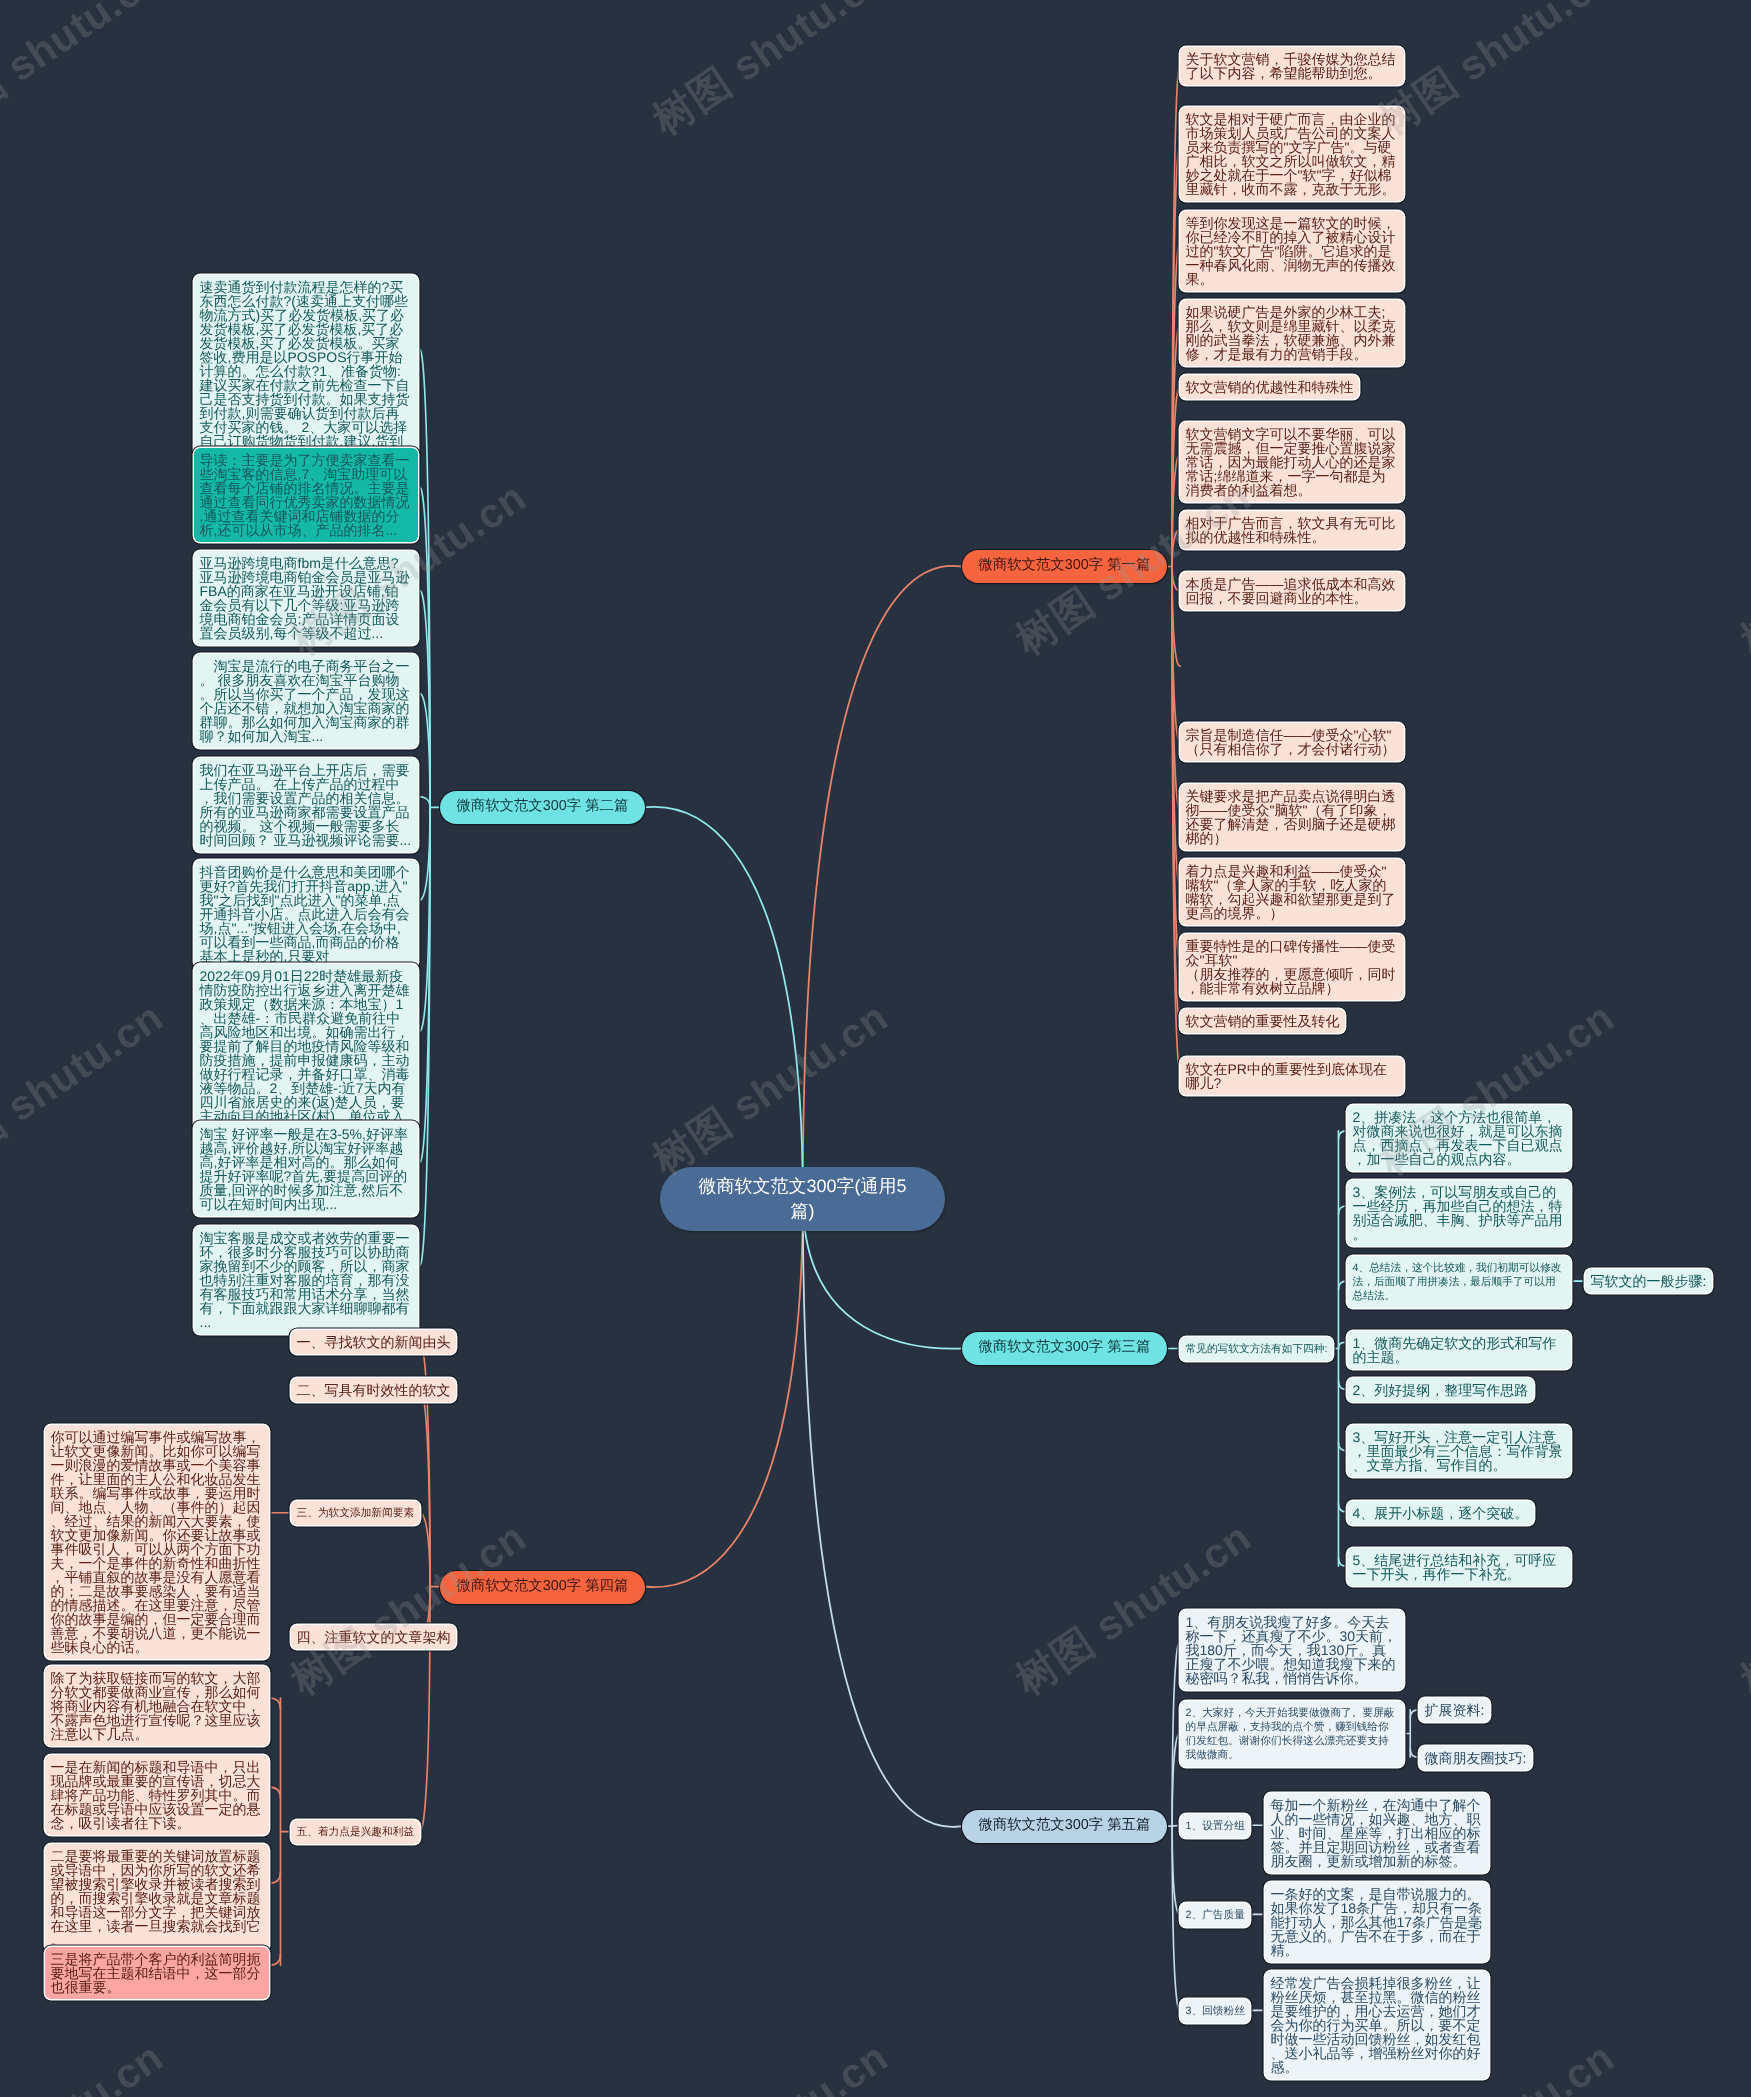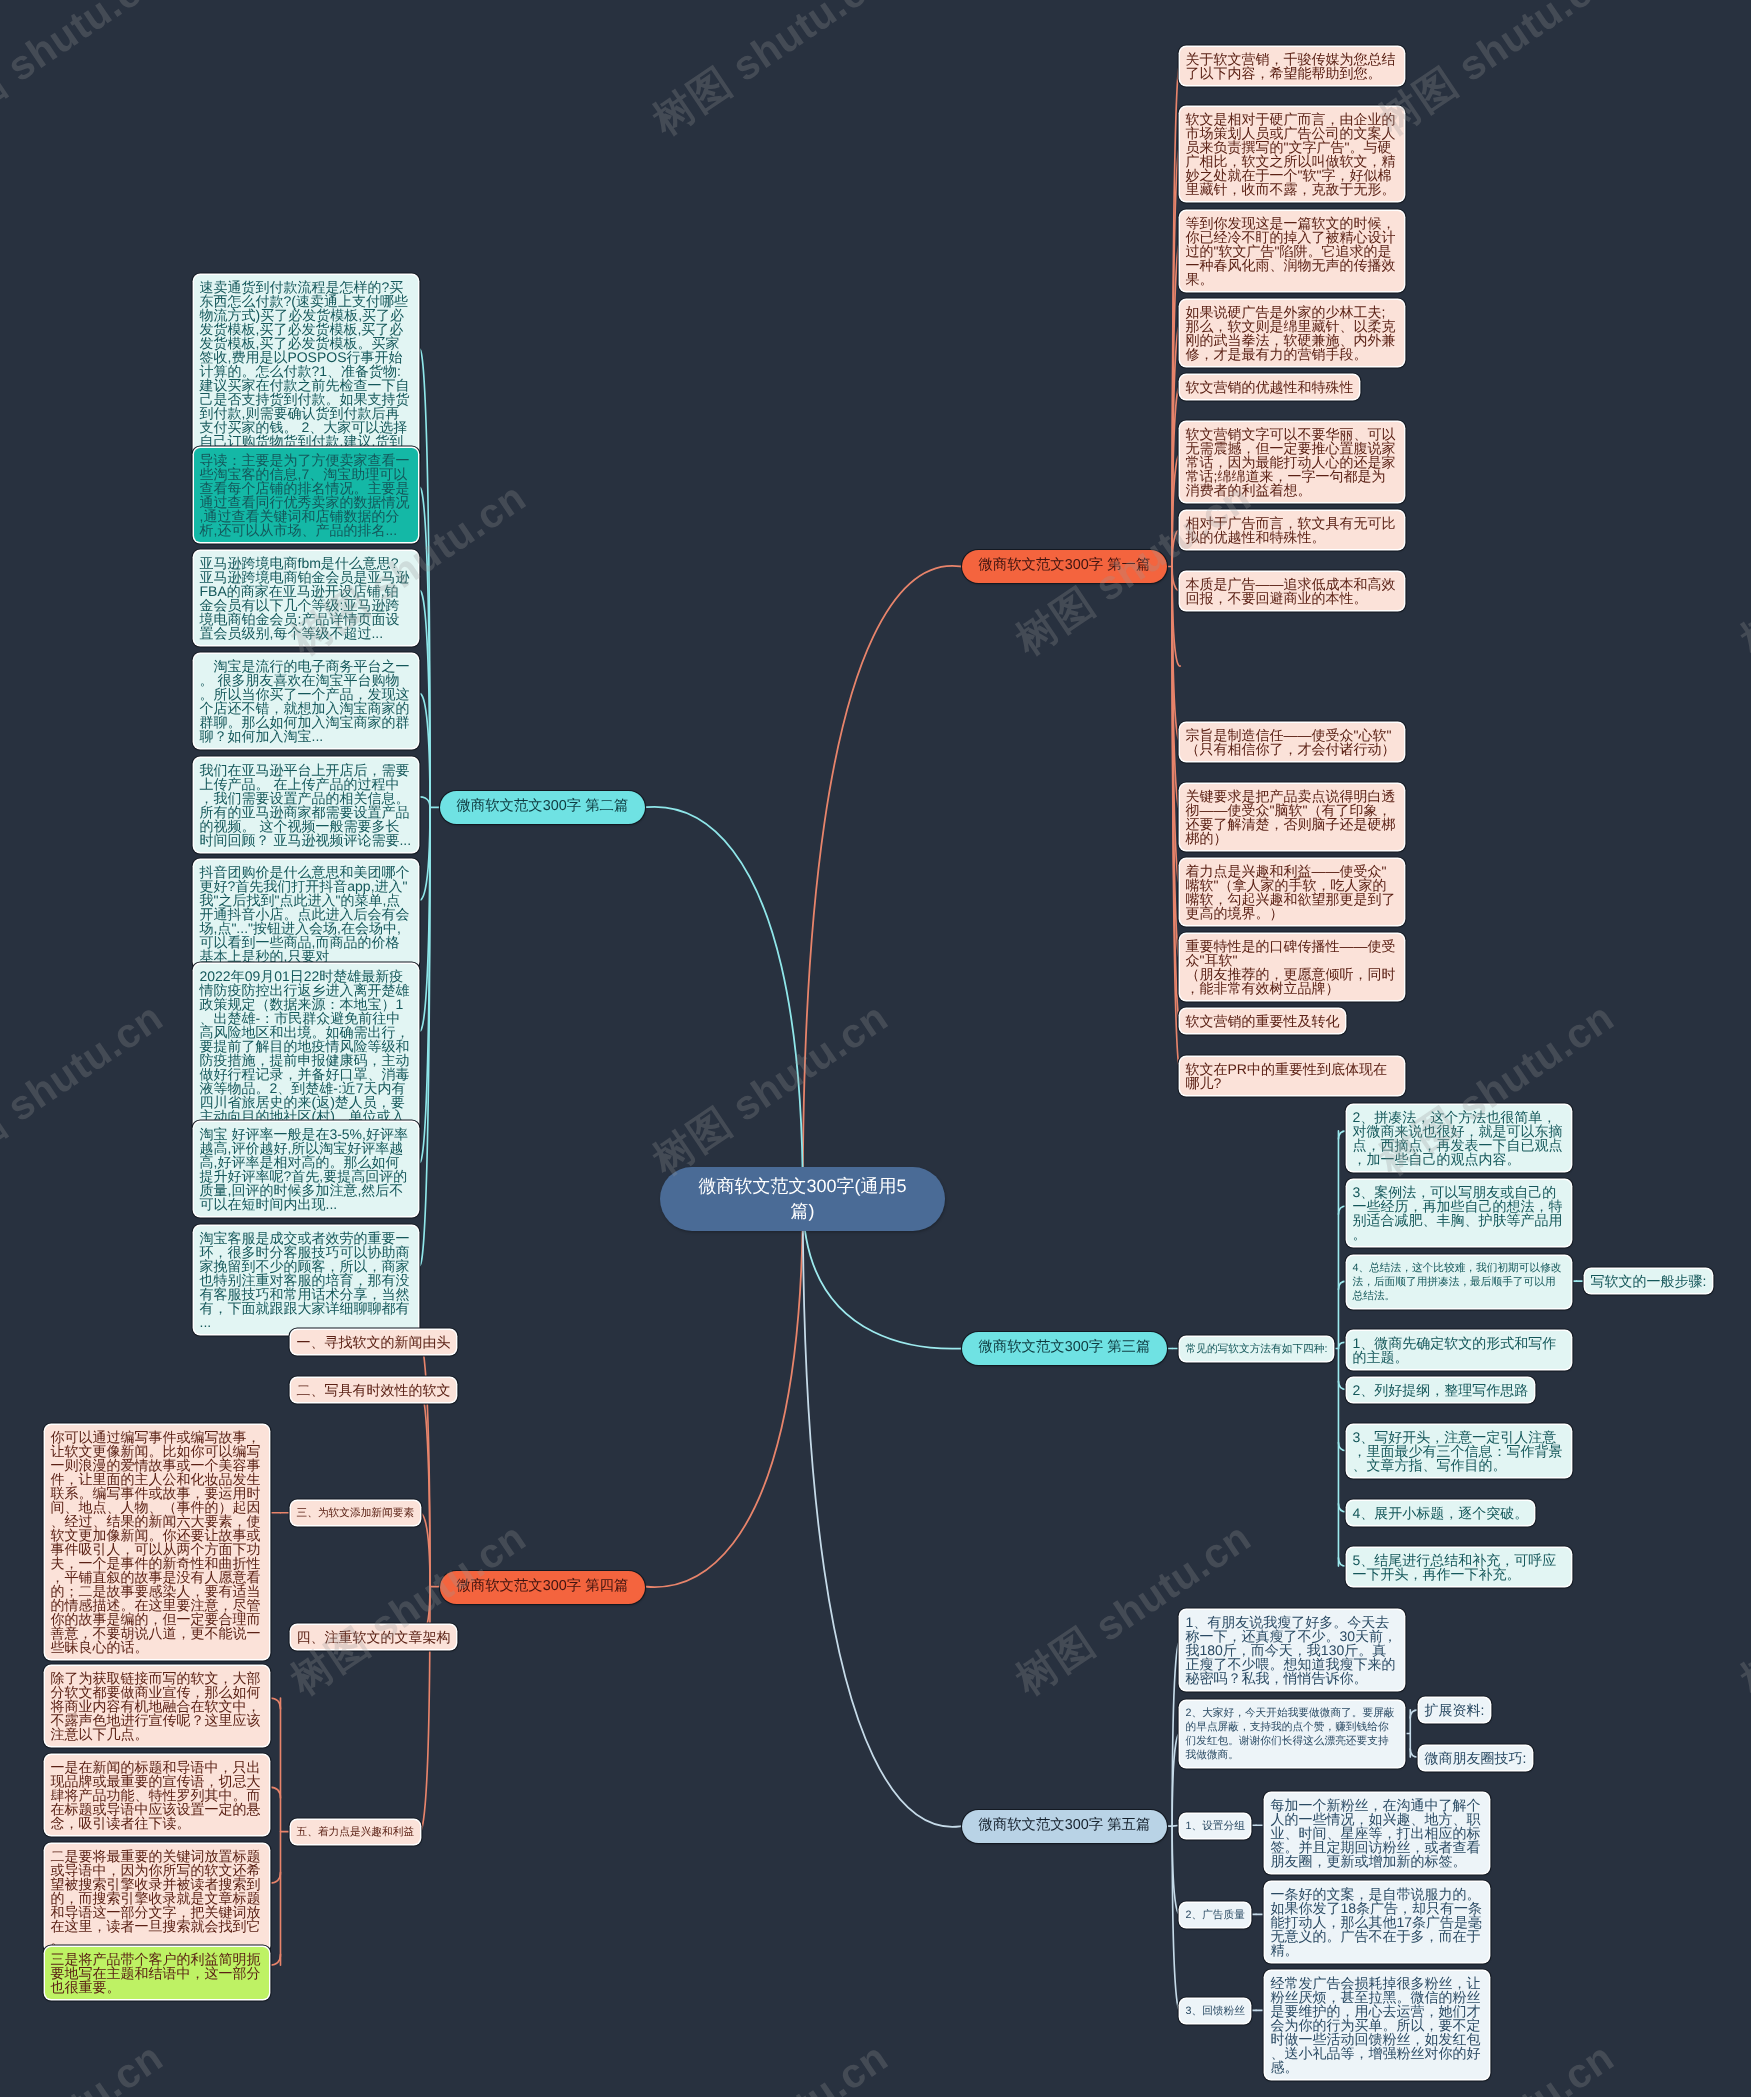--- a/index.html
+++ b/index.html
@@ -184,21 +184,21 @@
     <div class="node lvl1" style="background: rgb(244, 100, 62); color: rgb(63, 20, 16); left: 440px; top: 1571px;">微商软文范文300字 第四篇</div>
     <div class="node leaf" style="background: rgb(251, 226, 217); color: rgb(90, 32, 20); left: 291px; top: 1330px;">一、寻找软文的新闻由头</div>
     <div class="node leaf" style="background: rgb(251, 226, 217); color: rgb(90, 32, 20); left: 291px; top: 1378px;">二、写具有时效性的软文</div>
     <div class="node lvl2" style="background: rgb(251, 226, 217); color: rgb(90, 32, 20); left: 291px; top: 1501px;">三、为软文添加新闻要素</div>
     <div class="node leaf" style="background: rgb(251, 226, 217); color: rgb(90, 32, 20); left: 45px; top: 1425px;">你可以通过编写事件或编写故事，让软文更像新闻。比如你可以编写一则浪漫的爱情故事或一个美容事件，让里面的主人公和化妆品发生联系。编写事件或故事，要运用时间、地点、人物、（事件的）起因、经过、结果的新闻六大要素，使软文更加像新闻。你还要让故事或事件吸引人，可以从两个方面下功夫，一个是事件的新奇性和曲折性，平铺直叙的故事是没有人愿意看的；二是故事要感染人，要有适当的情感描述。在这里要注意，尽管你的故事是编的，但一定要合理而善意，不要胡说八道，更不能说一些昧良心的话。</div>
     <div class="node leaf" style="background: rgb(251, 226, 217); color: rgb(90, 32, 20); left: 291px; top: 1625px;">四、注重软文的文章架构</div>
     <div class="node lvl2" style="background: rgb(251, 226, 217); color: rgb(90, 32, 20); left: 291px; top: 1820px;">五、着力点是兴趣和利益</div>
     <div class="node leaf" style="background: rgb(251, 226, 217); color: rgb(90, 32, 20); left: 45px; top: 1666px;">除了为获取链接而写的软文，大部分软文都要做商业宣传，那么如何将商业内容有机地融合在软文中，不露声色地进行宣传呢？这里应该注意以下几点。</div>
     <div class="node leaf" style="background: rgb(251, 226, 217); color: rgb(90, 32, 20); left: 45px; top: 1755px;">一是在新闻的标题和导语中，只出现品牌或最重要的宣传语，切忌大肆将产品功能、特性罗列其中。而在标题或导语中应该设置一定的悬念，吸引读者往下读。</div>
     <div class="node leaf" style="background: rgb(251, 226, 217); color: rgb(90, 32, 20); left: 45px; top: 1844px;">二是要将最重要的关键词放置标题或导语中，因为你所写的软文还希望被搜索引擎收录并被读者搜索到的，而搜索引擎收录就是文章标题和导语这一部分文字，把关键词放在这里，读者一旦搜索就会找到它。</div>
-    <div class="node leaf" style="background: #bef264; color: rgb(90, 32, 20); left: 45px; top: 1947px;">三是将产品带个客户的利益简明扼要地写在主题和结语中，这一部分也很重要。</div>
+    <div class="node leaf" style="background: #fca5a5; color: rgb(90, 32, 20); left: 45px; top: 1947px;">三是将产品带个客户的利益简明扼要地写在主题和结语中，这一部分也很重要。</div>
     <div class="node lvl1" style="background: rgb(185, 211, 230); color: rgb(22, 34, 46); left: 962px; top: 1810px;">微商软文范文300字 第五篇</div>
     <div class="node leaf" style="background: rgb(237, 244, 248); color: rgb(42, 74, 99); left: 1180px; top: 1610px;">1、有朋友说我瘦了好多。今天去称一下，还真瘦了不少。30天前，我180斤，而今天，我130斤。真正瘦了不少喂。想知道我瘦下来的秘密吗？私我，悄悄告诉你。</div>
     <div class="node lvl2" style="background: rgb(237, 244, 248); color: rgb(42, 74, 99); left: 1180px; top: 1701px;">2、大家好，今天开始我要做微商了。要屏蔽的早点屏蔽，支持我的点个赞，赚到钱给你们发红包。谢谢你们长得这么漂亮还要支持我做微商。</div>
     <div class="node leaf" style="background: rgb(237, 244, 248); color: rgb(42, 74, 99); left: 1419px; top: 1698px;">扩展资料:</div>
     <div class="node leaf" style="background: rgb(237, 244, 248); color: rgb(42, 74, 99); left: 1419px; top: 1746px;">微商朋友圈技巧:</div>
     <div class="node lvl2" style="background: rgb(237, 244, 248); color: rgb(42, 74, 99); left: 1180px; top: 1814px;">1、设置分组</div>
     <div class="node leaf" style="background: rgb(237, 244, 248); color: rgb(42, 74, 99); left: 1265px; top: 1793px;">每加一个新粉丝，在沟通中了解个人的一些情况，如兴趣、地方、职业、时间、星座等，打出相应的标签。并且定期回访粉丝，或者查看朋友圈，更新或增加新的标签。</div>
     <div class="node lvl2" style="background: rgb(237, 244, 248); color: rgb(42, 74, 99); left: 1180px; top: 1903px;">2、广告质量</div>
     <div class="node leaf" style="background: rgb(237, 244, 248); color: rgb(42, 74, 99); left: 1265px; top: 1882px;">一条好的文案，是自带说服力的。如果你发了18条广告，却只有一条能打动人，那么其他17条广告是毫无意义的。广告不在于多，而在于精。</div>
     <div class="node lvl2" style="background: rgb(237, 244, 248); color: rgb(42, 74, 99); left: 1180px; top: 1999px;">3、回馈粉丝</div>

